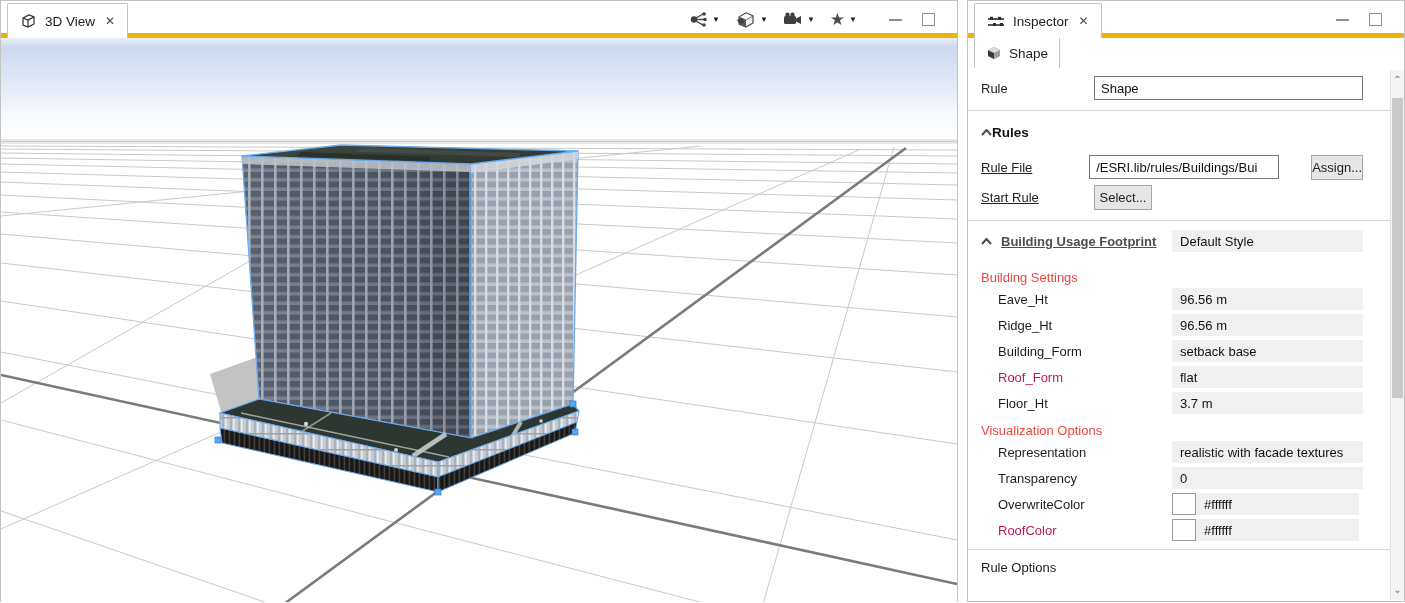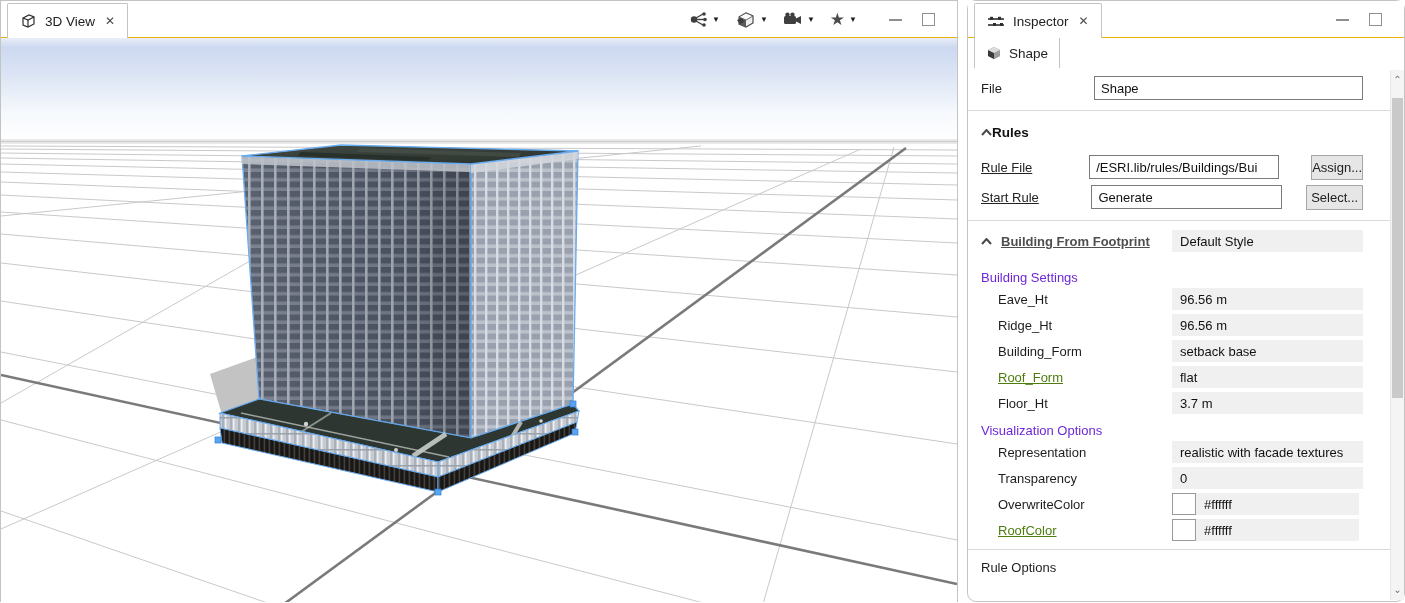--- a/index.html
+++ b/index.html
@@ -6,24 +6,24 @@
   body {
     width:1405px; height:603px; overflow:hidden;
     font-family:"Liberation Sans", sans-serif;
     background:#ffffff; color:#1d1d1d; font-size:13px;
   }
   .win { position:relative; width:1405px; height:603px; background:#fff; }
 
   
   .panel { position:absolute; top:0; height:602px; background:#fff; border:1px solid #c3c3c3; }
   .panel.left  { left:0;    width:958px; }
-  .panel.right { left:967px; width:438px;border-radius:9px; }
-
-  
-  .tabbar { position:relative; height:37px; background:#fff; border-bottom:1px solid #eab308; z-index:3; }
+  .panel.right { left:967px; width:438px; }
+
+  
+  .tabbar { position:relative; height:37px; background:#fff; border-bottom:5px solid #eab308; z-index:3; }
   .tab {
     position:absolute; left:6px; top:2px; height:35px;
     display:flex; align-items:center; gap:8px; padding:0 12px;
     background:#fff; border:1px solid #c3c3c3; border-bottom:none;
     border-radius:2px 2px 0 0; z-index:4;
   }
   .tab-label { font-size:13.5px; color:#222; }
   .tab-close { font-size:12px; color:#4a4a4a; margin-left:2px; cursor:default; }
   .winbtns { position:absolute; right:22px; top:0; height:37px; display:flex; align-items:center; gap:20px; }
   .minbtn { width:13px; height:2px; background:#8f8f8f; display:inline-block; }
@@ -72,25 +72,25 @@
     font-family:"Liberation Sans", sans-serif; font-size:13px; color:#222;
   }
 
   .bffrow { display:flex; align-items:center; height:26px; margin-top:7px; }
   .bff-title {
     font-weight:bold; color:#4e4e4e; text-decoration:underline;
     width:172px; overflow:hidden; white-space:nowrap; margin-left:9px;
   }
   .stylebox { margin-left:auto; }
 
-  .grouplabel { height:18px; margin-top:14px; color:#6d28d9; display:flex; align-items:center;text-align:center; }
+  .grouplabel { height:18px; margin-top:14px; color:#ef4444; display:flex; align-items:center;text-align:center; }
   .grouplabel.second { margin-top:5px; }
   .prow { display:flex; align-items:center; height:26px; }
   .plabel { width:192px; padding-left:17px; color:#1d1d1d; overflow:hidden; white-space:nowrap; }
-  .plabel.disabled { color:#4d7c0f;text-decoration:underline; }
+  .plabel.disabled { color:#be185d; }
   .pvalue {
     width:192px; height:22px; background:#f0f0f0; display:flex; align-items:center;
     padding:8px 8px; overflow:hidden; white-space:nowrap; color:#111;
   }
   .pvalue.bold { font-weight:bold; }
   .valwrap { display:flex; align-items:center; width:192px; }
   .swatch { width:24px; height:22px; background:#fff; border:1px solid #9a9a9a; flex:none; }
   .valwrap .pvalue { width:163px; }
   .ruleopts { height:18px; margin-top:8px; display:flex; align-items:center; color:#1d1d1d; }
 
@@ -294,51 +294,50 @@
           <polygon points="8,8 14,5 14,11 8,14" fill="#9d9d9d"></polygon>
           <polygon points="2,5 8,2 14,5 8,8" fill="#dcdcdc"></polygon>
         </svg>
         <span class="tab-label">Shape</span>
       </div>
     </div>
 
     <div class="props">
 
       <div class="frow">
-        <span class="flabel">File</span>
+        <span class="flabel">Rule</span>
         <input class="txtinput name-input" value="Shape" style="">
       </div>
 
       <hr class="sep">
 
       <div class="sechead">
         <svg class="chev" viewBox="0 0 11 7">
           <polyline points="1,6 5.5,1 10,6" fill="none" stroke="#4a4a4a" stroke-width="2"></polyline>
         </svg>
         <span class="sectitle">Rules</span>
       </div>
 
       <div class="linkrow" style="margin-top:10px;gap:8px;">
         <span class="linklabel">Rule File</span>
         <input class="txtinput rule-input" value="/ESRI.lib/rules/Buildings/Bui" style="">
         <button class="formbtn">Assign...</button>
       </div>
       <div class="linkrow">
         <span class="linklabel">Start Rule</span>
-        <input class="txtinput rule-input" value="Generate" style="">
         <button class="formbtn">Select...</button>
       </div>
 
       <hr class="sep">
 
       <div class="bffrow">
         <svg class="chev" viewBox="0 0 11 7">
           <polyline points="1,6 5.5,1 10,6" fill="none" stroke="#4a4a4a" stroke-width="2"></polyline>
         </svg>
-        <span class="bff-title">Building From Footprint</span>
+        <span class="bff-title">Building Usage Footprint</span>
         <span class="pvalue stylebox">Default Style</span>
       </div>
 
       <div id="group-container">
           <div class="grouplabel">Building Settings</div>
           <div class="prow">
             <span class="plabel">Eave_Ht</span>
             <span class="pvalue">96.56 m</span>
           </div>
           <div class="prow">

